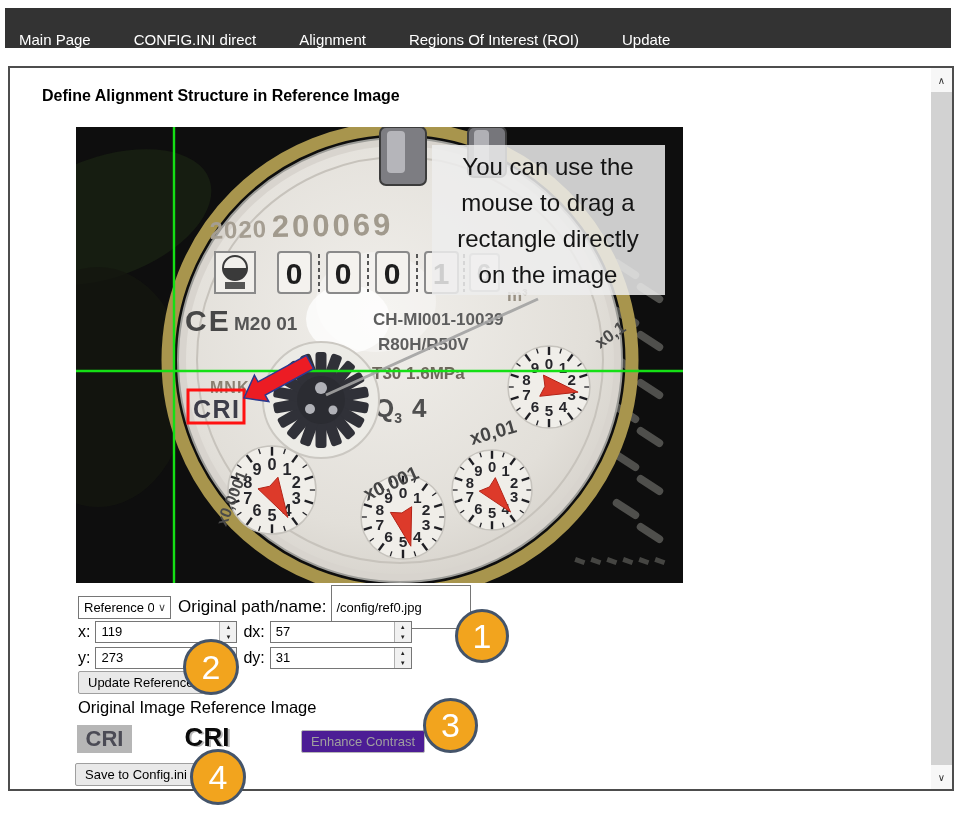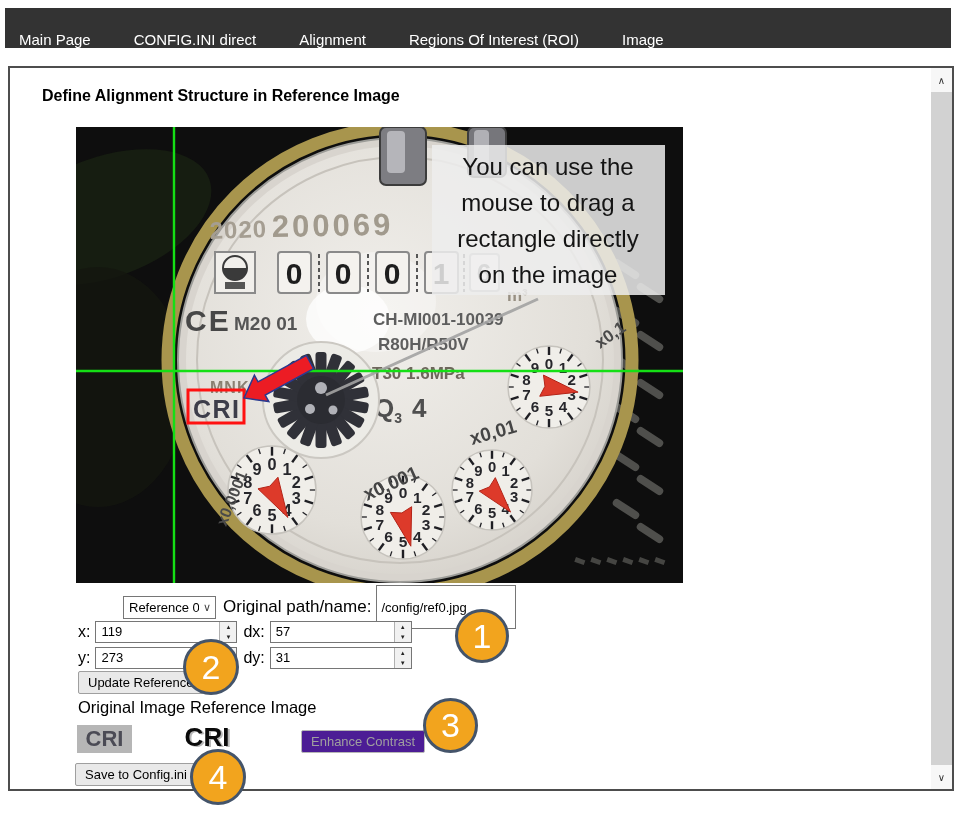--- a/index.html
+++ b/index.html
@@ -13,21 +13,21 @@
   .topnav span{color:#ffffff;font-size:15px;white-space:nowrap;cursor:pointer;}
 
   
   .panel{position:absolute;left:8px;top:66px;width:946px;height:725px;background:#fff;
          border:2px solid #4d4d4d;box-sizing:border-box;}
   .panel > *{position:absolute;}
   .heading{left:32px;top:19px;font-size:16px;font-weight:bold;white-space:nowrap;}
 
   
   .row{display:flex;align-items:center;}
-  .row0{left:68px;top:526px;height:26px;margin-left:45px;}
+  .row0{left:68px;top:526px;height:26px;}
   .rowf1{left:68px;top:552px;height:23px;}
   .rowf2{left:68px;top:578px;height:23px;}
   select.refsel{appearance:none;-webkit-appearance:none;width:93px;height:23px;font-size:13px;
         border:1px solid #767676;background:#fff;border-radius:0;padding:0 16px 0 5px;
         font-family:"Liberation Sans",sans-serif;}
   .selwrap{position:relative;display:inline-block;}
   .selchev{position:absolute;right:5px;top:5px;font-size:11px;color:#444;pointer-events:none;}
   .biglabel{font-size:17px;margin:0 5px 0 7px;white-space:nowrap;}
   .storageinput{width:130px;height:18px;border:1px solid #767676;font-size:13px;padding:12px 4px;
         font-family:"Liberation Sans",sans-serif;}
@@ -72,21 +72,21 @@
   svg text{font-family:"Liberation Sans",sans-serif;}
 </style>
 </head>
 <body>
 
 <nav class="topnav">
   <span>Main Page</span>
   <span>CONFIG.INI direct</span>
   <span>Alignment</span>
   <span>Regions Of Interest (ROI)</span>
-  <span>Image</span>
+  <span>Update</span>
 </nav>
 
 <div class="panel">
 
   <div class="heading">Define Alignment Structure in Reference Image</div>
 
   <svg class="abs" style="left:66px;top:59px;" width="607" height="456" viewBox="0 0 607 456">
     <defs>
       <radialGradient id="faceGrad" cx="45%" cy="40%" r="70%">
         <stop offset="0%" stop-color="#f1efeb"></stop>

